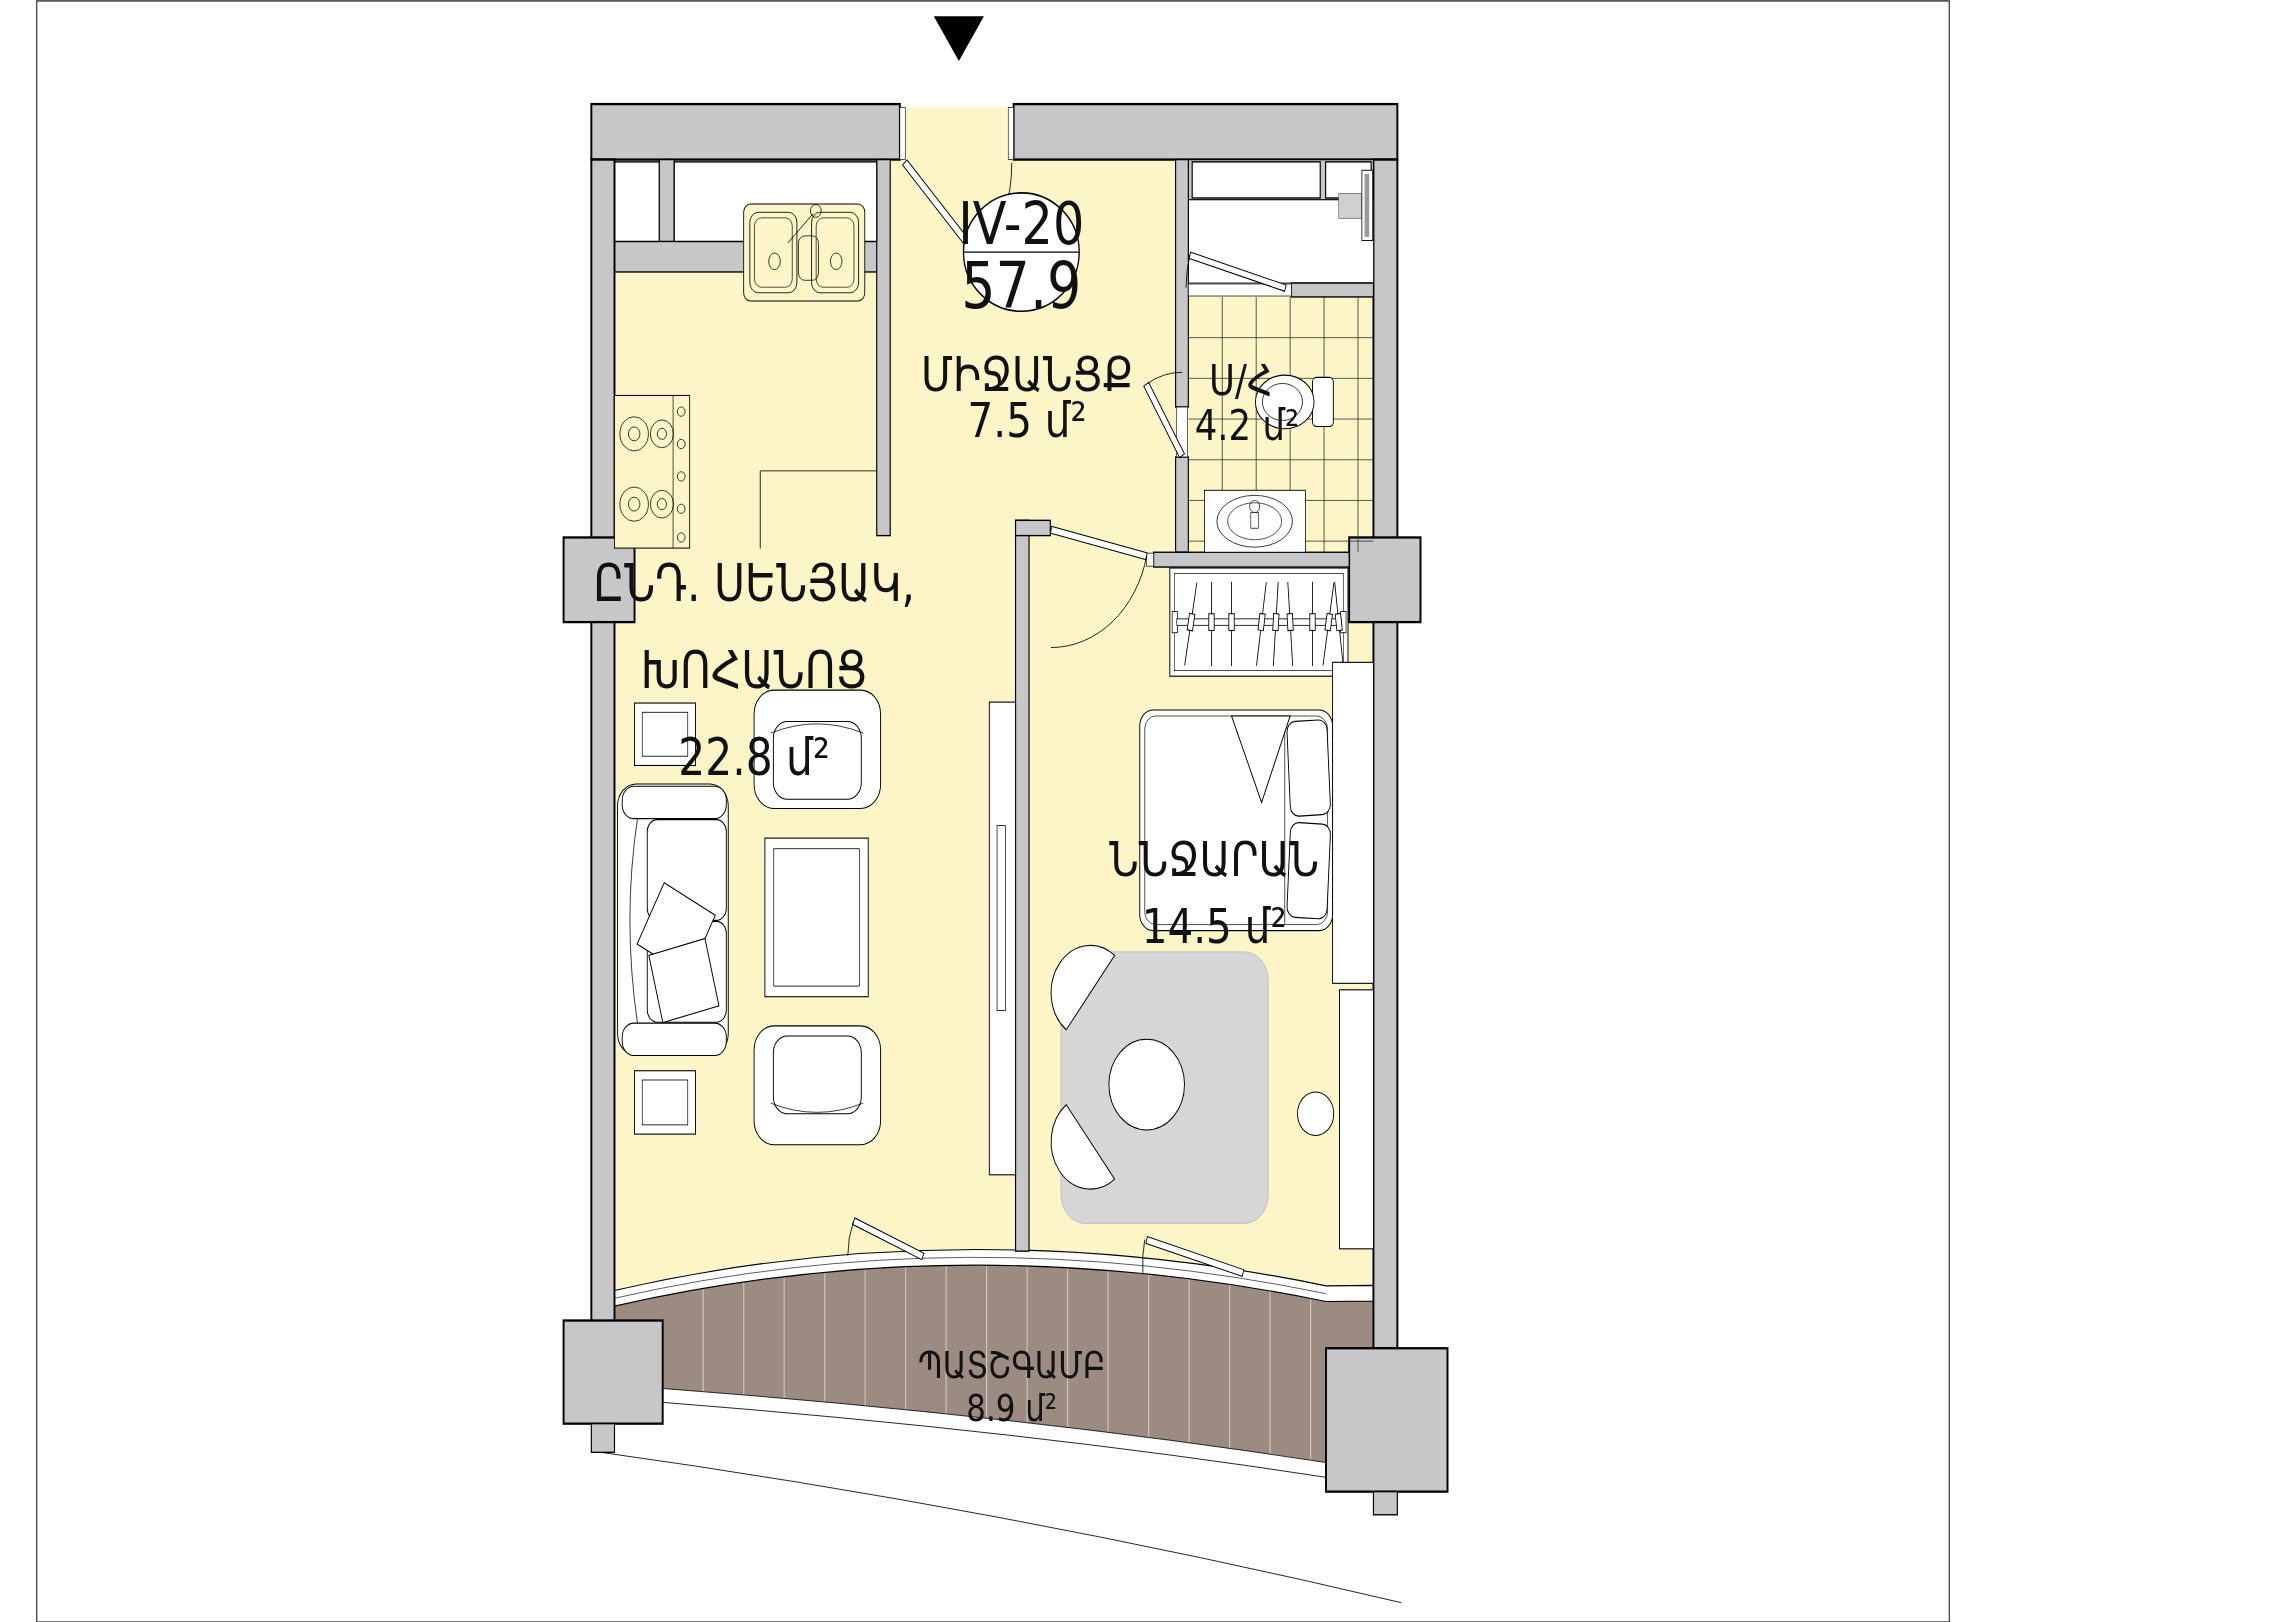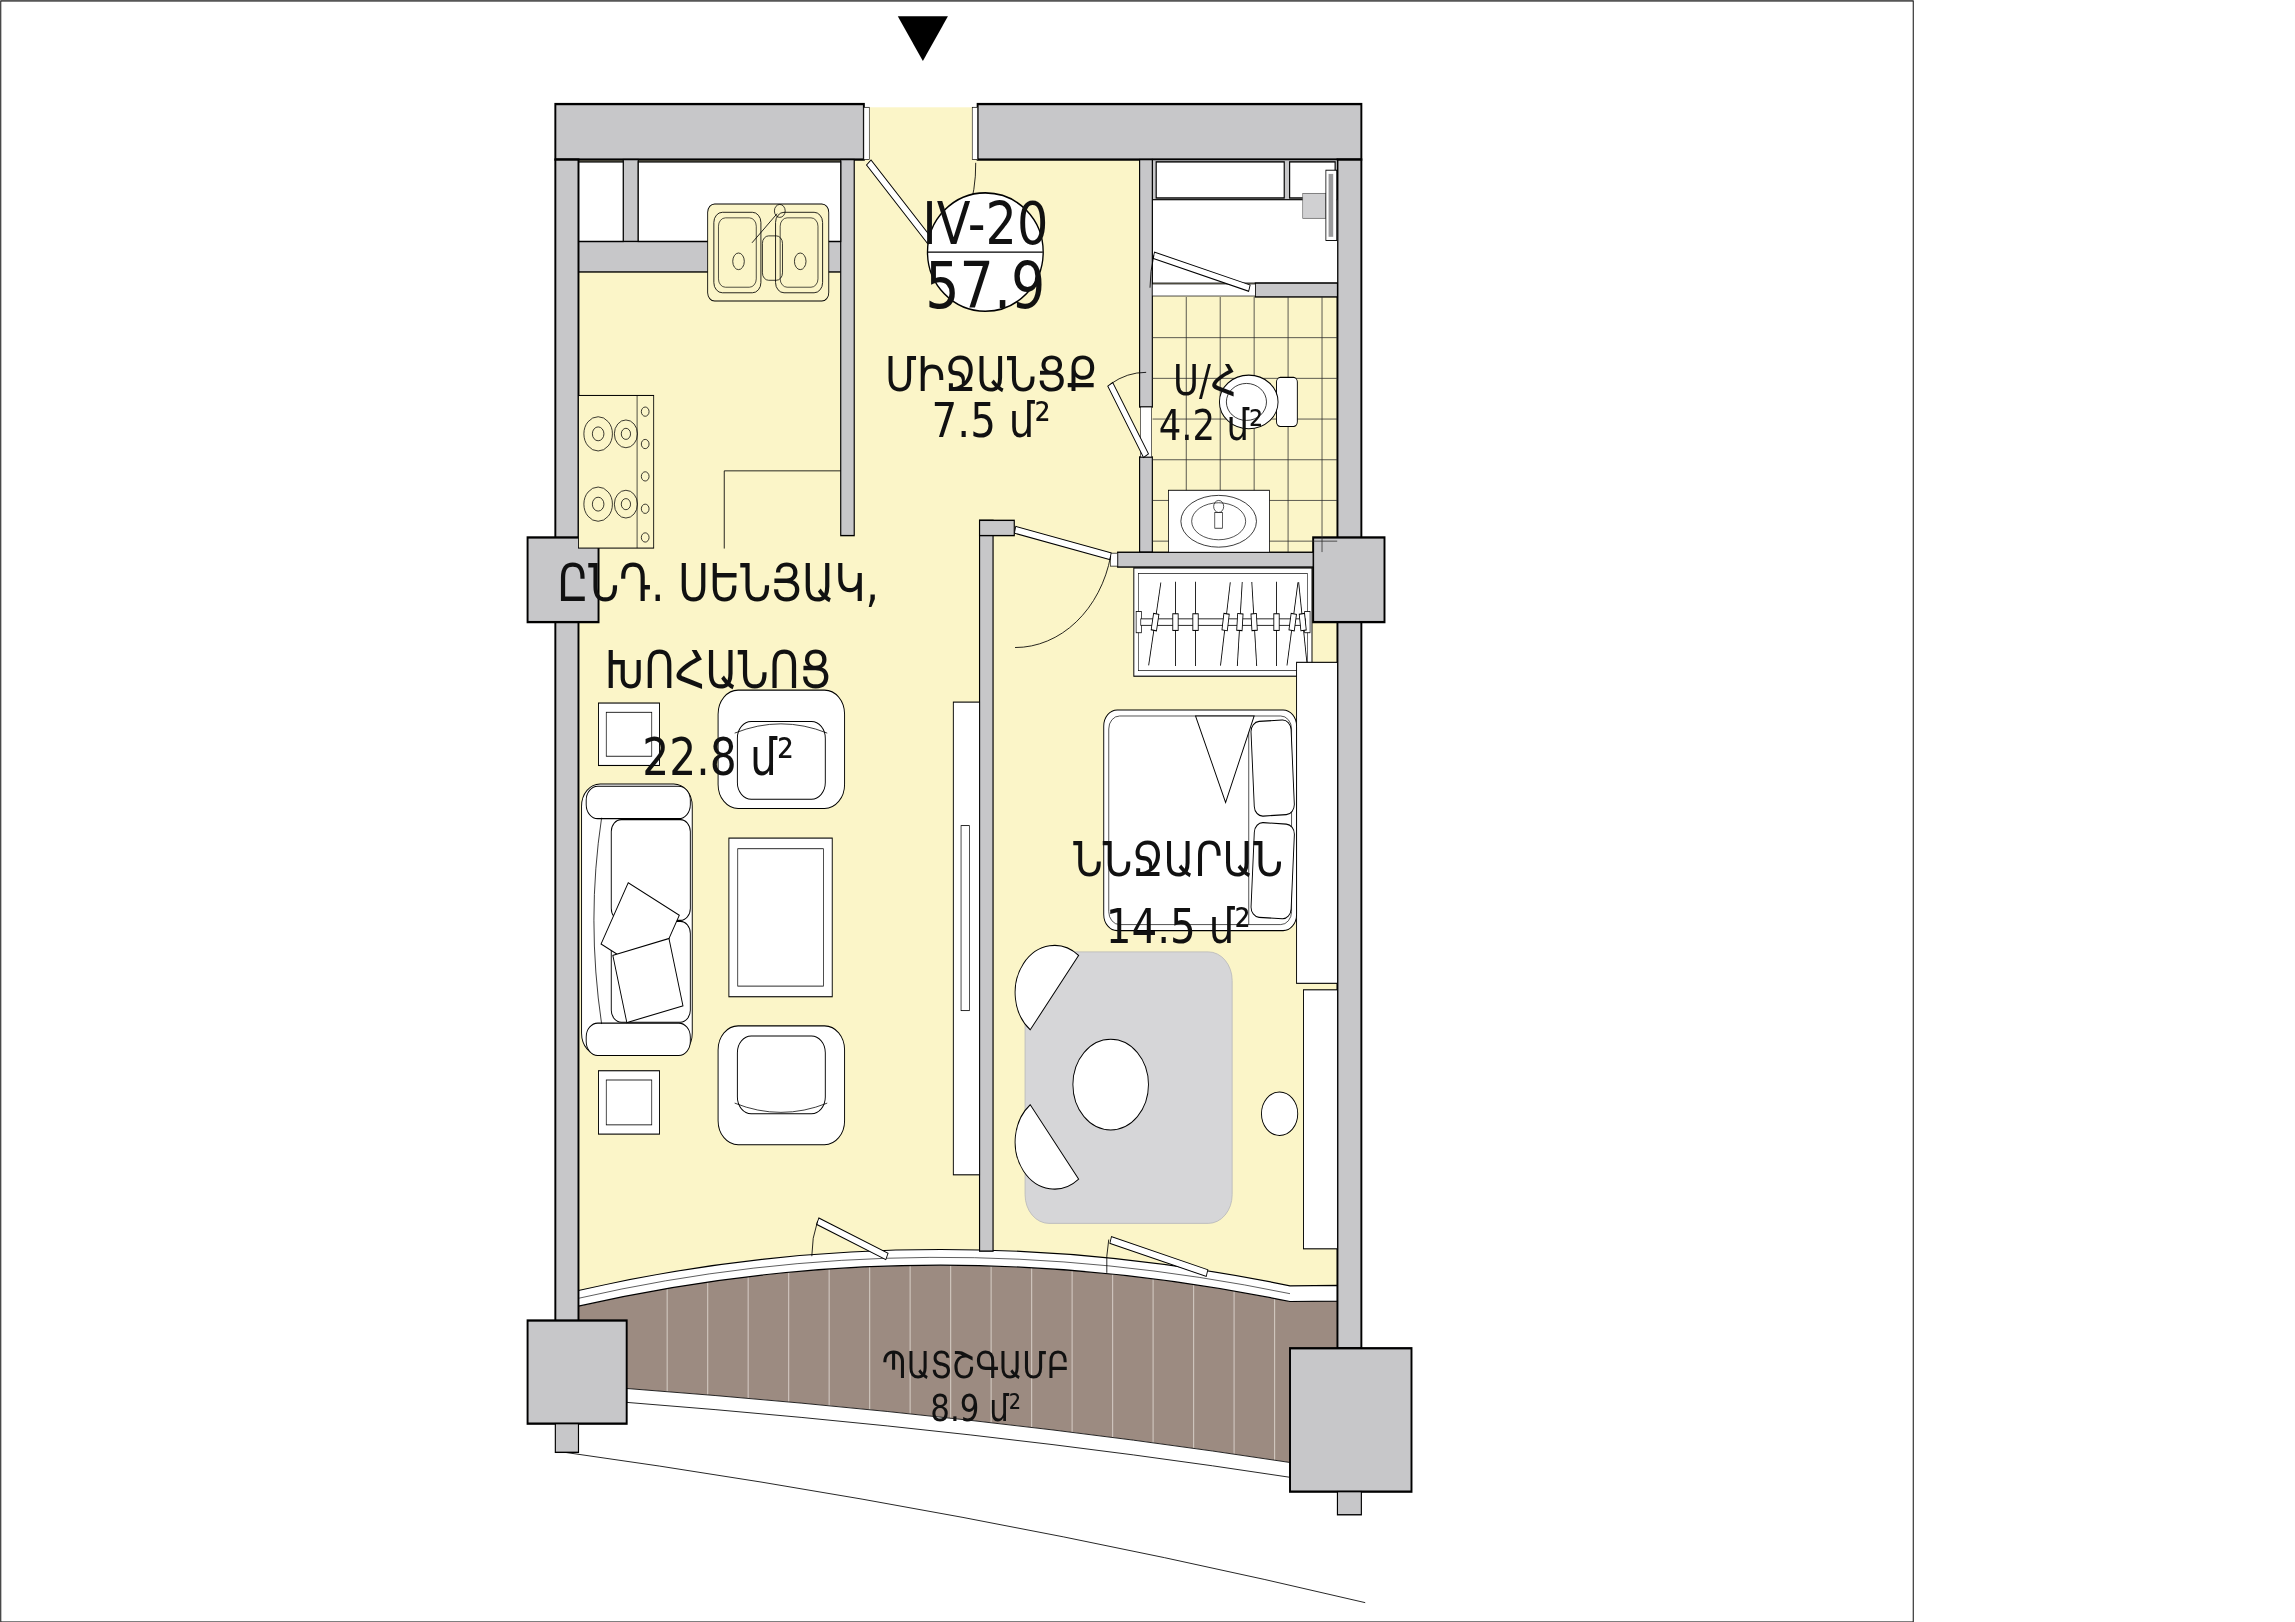--- a/index.html
+++ b/index.html
@@ -1,16 +1,16 @@
 <!DOCTYPE html>
 <html style="font-size:7.4px"><head>
 <meta charset="utf-8">
 <style>
   html,body{margin:0;padding:0;background:#fff;}
-  .stage{position:relative;width:1914px;height:1623px;background:#ffffff;overflow:hidden;}
+  .stage{position:relative;width:1914px;height:1623px;background:#ffffff;overflow:hidden;margin-left:36px;}
   svg{position:absolute;left:0;top:0;width:100%;height:100%;}
   .wall{fill:#c7c7c9;stroke:#000;stroke-width:5;}
   .wall-thin{fill:#c7c7c9;stroke:#000;stroke-width:3;}
   .floor{fill:#fbf5c8;}
   .white{fill:#ffffff;stroke:#000;stroke-width:3;}
   .furn{fill:#ffffff;stroke:#000;stroke-width:2.4;}
   .furn-thin{fill:none;stroke:#000;stroke-width:1.8;}
   .deck{fill:#9c8b81;}
   .plank{stroke:#cfc5bd;stroke-width:3;fill:none;}
   .tile{stroke:#2a2a2a;stroke-width:1.8;}

